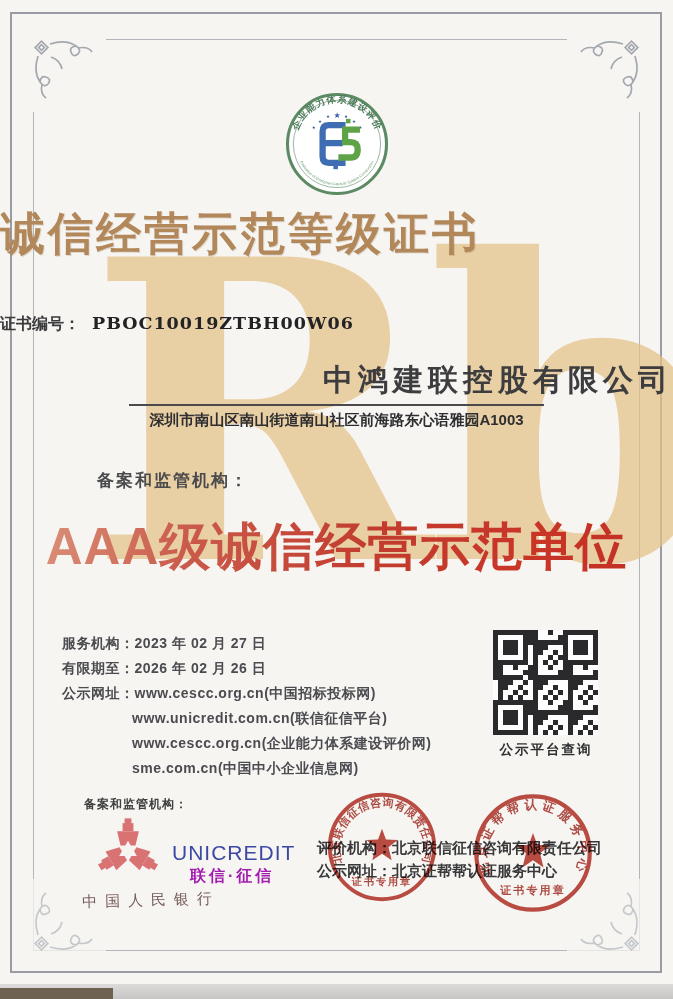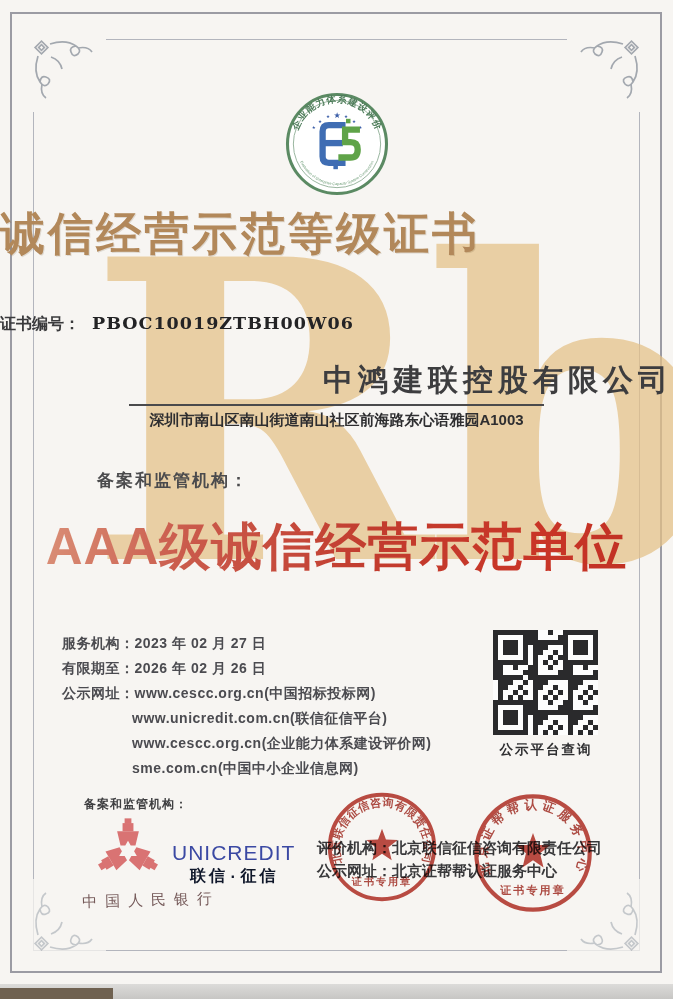--- a/index.html
+++ b/index.html
@@ -48,21 +48,21 @@
   .info .indent{padding-left:70px;}
   
   .qr{position:absolute;left:493px;top:630px;width:105px;height:105px;background:#fdfdfd;}
   .qr i{position:absolute;width:5px;height:5px;background:#2a2a2c;}
   .qr-caption{position:absolute;left:483px;top:741px;width:126px;text-align:center;font-size:13.5px;
               font-weight:700;color:#2f2f31;letter-spacing:2px;}
   
   .regulator{position:absolute;left:84px;top:796px;font-size:12px;font-weight:700;color:#3e3e40;letter-spacing:1px;}
   .pboc{position:absolute;left:94px;top:814px;width:68px;height:74px;}
   .unicredit{position:absolute;left:172px;top:841px;font-size:21px;font-weight:400;color:#3b49a3;letter-spacing:1px;}
-  .unicredit-sub{position:absolute;left:190px;top:866px;font-size:16px;font-weight:800;color:#0f172a;letter-spacing:3px;font-family:Liberation Mono, monospace;}
+  .unicredit-sub{position:absolute;left:190px;top:866px;font-size:16px;font-weight:800;color:#a21caf;letter-spacing:3px;}
   .pboc-name{position:absolute;left:82px;top:891px;font-size:15px;color:#6b4d4d;letter-spacing:8px;
              font-family:"DejaVu Serif",serif;transform:rotate(-1.5deg);opacity:.92;}
   .orgs{position:absolute;left:317px;top:836px;font-size:15px;font-weight:700;color:#38383a;}
   .orgs .row{height:23px;line-height:23px;}
   .seal{position:absolute;mix-blend-mode:multiply;opacity:.88;z-index:3;}
   .seal-1{left:324px;top:789px;width:116px;height:116px;}
   .seal-2{left:470px;top:790px;width:126px;height:126px;}
 </style>
 </head>
 <body>

